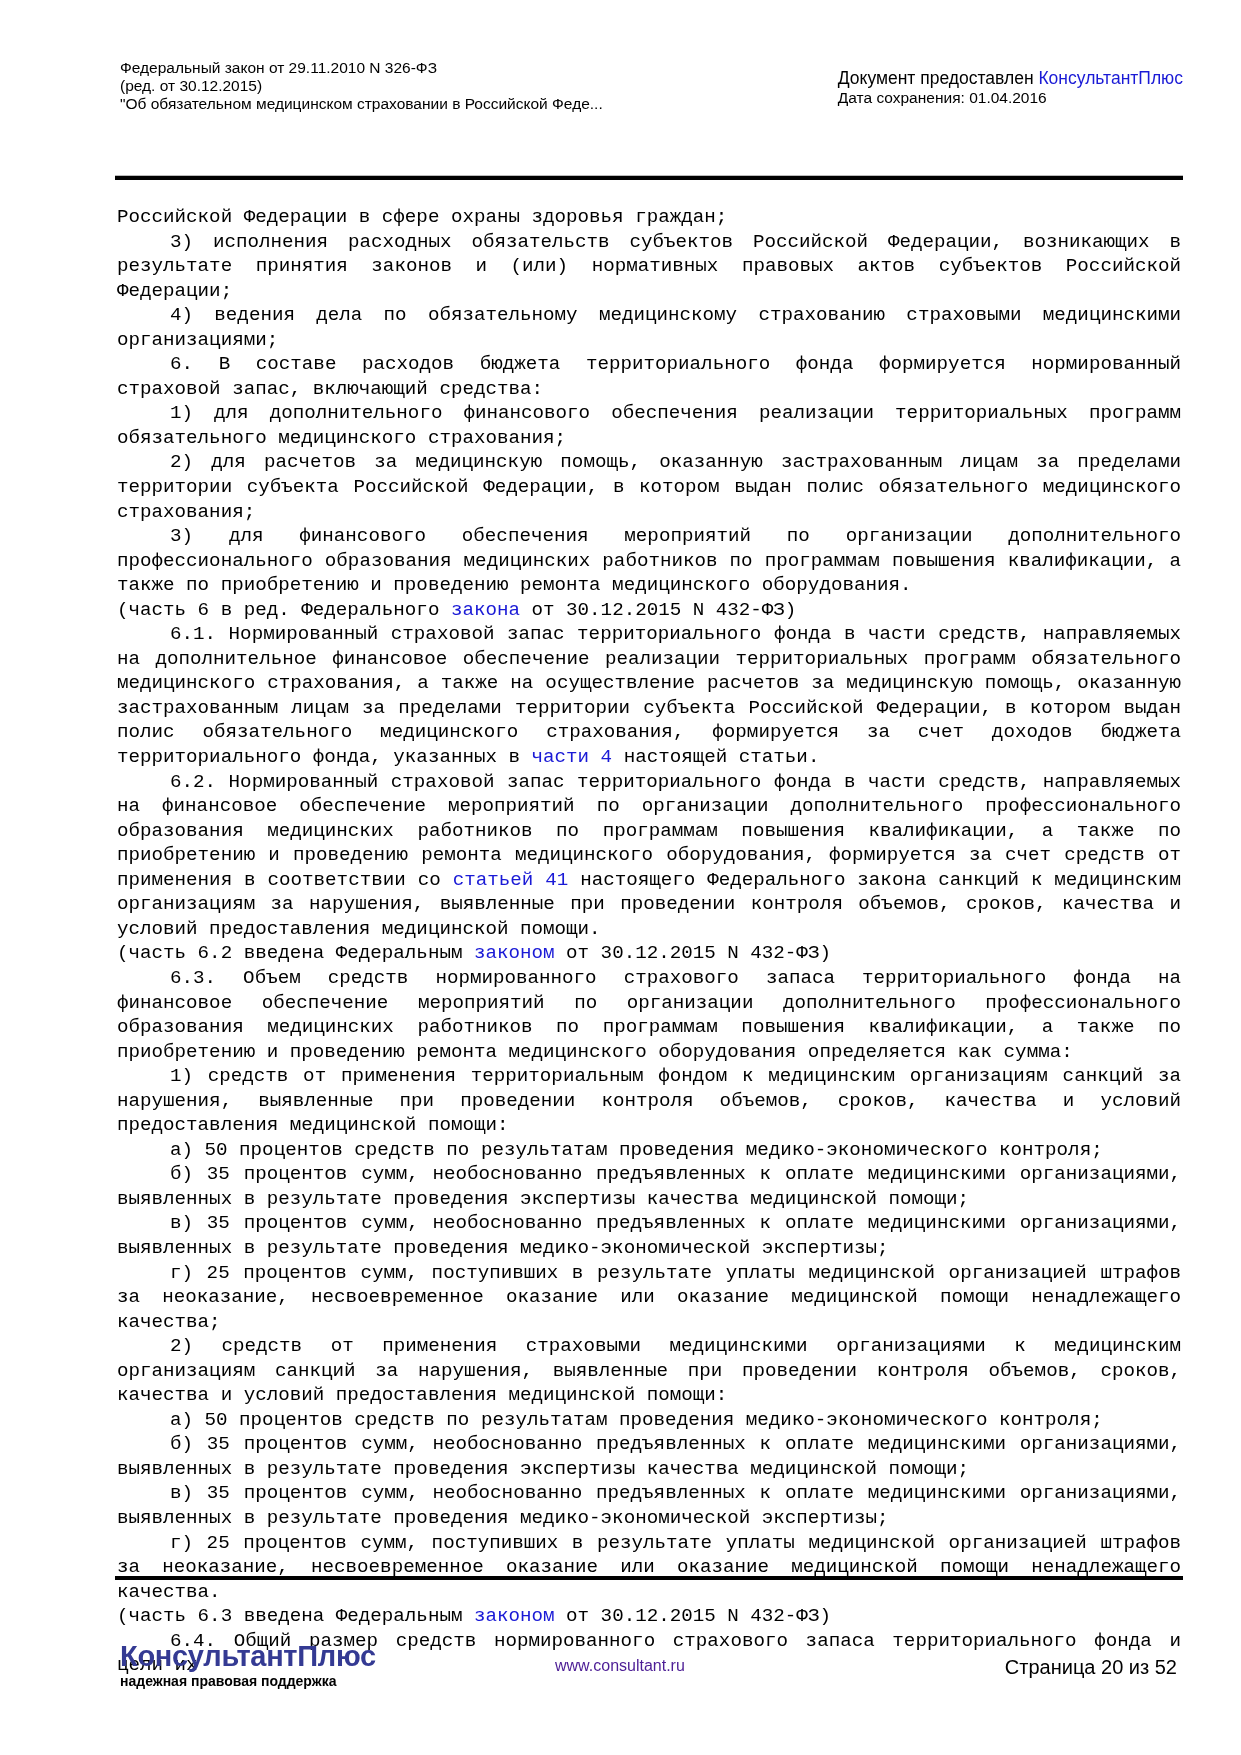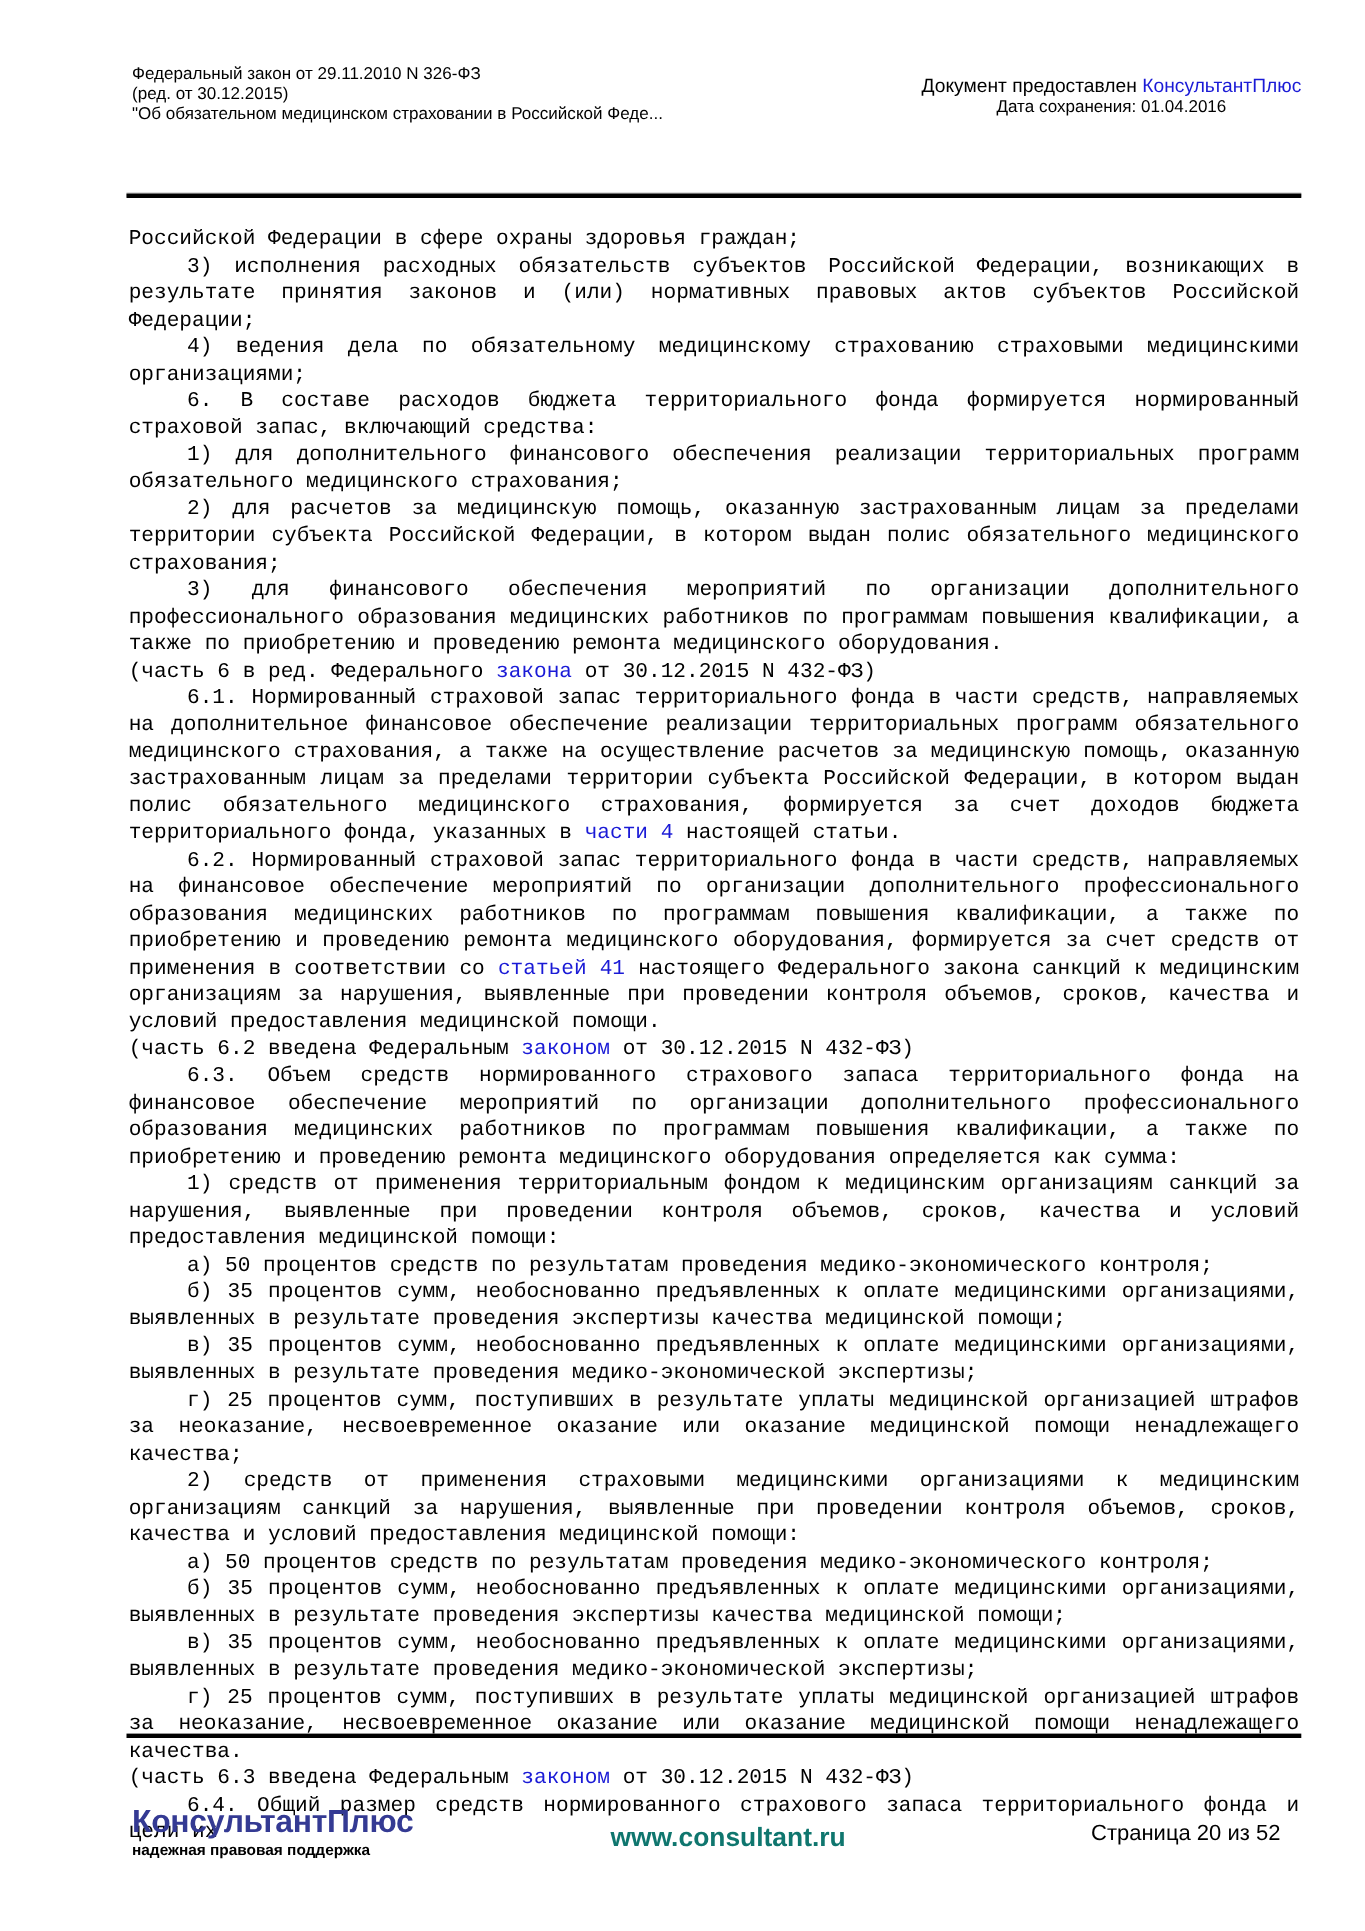--- a/index.html
+++ b/index.html
@@ -1,35 +1,35 @@
 <!DOCTYPE html>
 <html><head>
 <meta charset="utf-8">
 <style>
   html, body { margin:0; padding:0; background:#ffffff; }
   body { width:1241px; height:1755px; position:relative; overflow:hidden;
          font-family:"Liberation Sans", sans-serif; color:#000; }
   .hdr-left { position:absolute; left:120px; top:59px; font-size:15.5px; line-height:18px; }
-  .hdr-right { position:absolute; right:58px; top:68px; text-align:center; }
+  .hdr-right { position:absolute; right:58px; top:68px; text-align:left; }
   .hdr-right .l1 { font-size:17.5px; line-height:21px; }
   .hdr-right .l2 { font-size:15.5px; line-height:18px; }
   .brand { color:#1a1ad6; }
   .rule-top { position:absolute; left:115px; width:1068px; top:176px; height:4px; background:#000;
               box-shadow:0 -1px 0 #bbb; }
   .rule-bottom { position:absolute; left:115px; width:1068px; top:1576px; height:4px; background:#000; }
   .body { position:absolute; left:117px; width:1064px; top:205px;
           font-size:19.2px; line-height:24.55px;font-family:Liberation Mono, monospace; }
   .body p { margin:0; text-align:justify; text-align-last:left; }
   .body p.ind { text-indent:53px; }
   .lnk { color:#1a1ad6; }
   .foot-logo { position:absolute; left:120px; top:1640px; }
   .foot-logo .name { font-size:29px; font-weight:bold; color:#343a93; line-height:32px; letter-spacing:-0.3px; }
   .foot-logo .tag { font-size:14px; font-weight:bold; line-height:18px; }
-  .foot-url { position:absolute; left:555px; top:1657px; font-size:24px; font-weight:bold; color:#0f766e; }
-  .foot-page { position:absolute; right:77px; top:1656px; font-size:20px; }
+  .foot-url { position:absolute; left:555px; top:1657px; font-size:16px; font-weight:normal; color:#4c1d95; }
+  .foot-page { position:absolute; right:64px; top:1656px; font-size:20px; }
 </style>
 </head>
 <body>
 
 <div class="hdr-left">
   <div>Федеральный закон от 29.11.2010 N 326-ФЗ</div>
   <div>(ред. от 30.12.2015)</div>
   <div>"Об обязательном медицинском страховании в Российской Феде...</div>
 </div>
 

